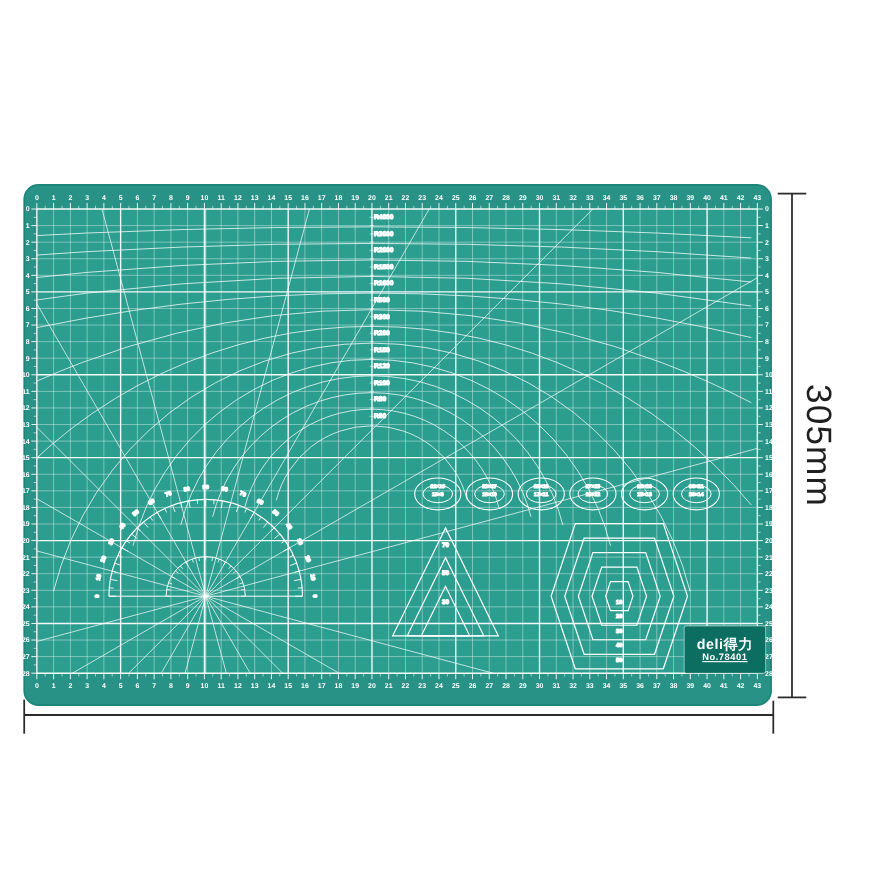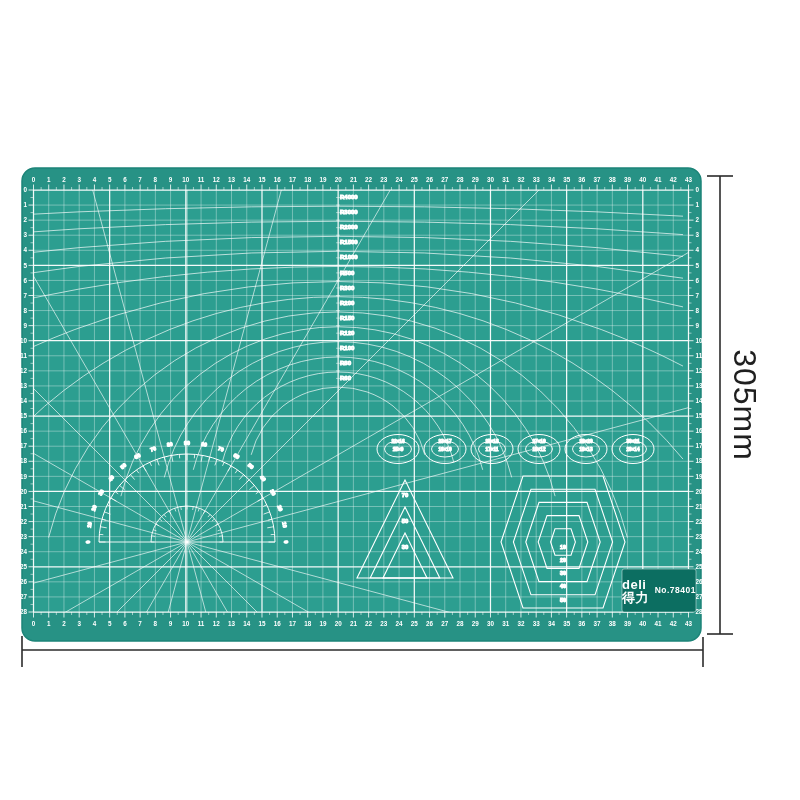--- a/index.html
+++ b/index.html
@@ -1,21 +1,21 @@
 <!DOCTYPE html>
 <html><head>
 <meta charset="utf-8">
 <style>
   html,body{margin:0;padding:0;}
   body{width:800px;height:800px;background:#ffffff;font-family:"Liberation Sans",sans-serif;overflow:hidden;}
   .stage{position:relative;width:800px;height:800px;background:#ffffff;}
   #mat-svg{position:absolute;left:0;top:0;}
-  .logo-text{position:absolute;left:622px;top:569px;width:74px;height:43px;display:flex;align-items:center;justify-content:center;gap:1px;pointer-events:none;}
+  .logo-text{position:absolute;left:622px;top:569px;width:74px;height:43px;display:flex;flex-direction:column;align-items:center;justify-content:center;gap:1px;pointer-events:none;}
   .logo-brand{color:#ffffff;font-weight:bold;font-size:13px;letter-spacing:0.5px;line-height:1;}
-  .logo-model{color:#ffffff;font-size:8.5px;font-weight:bold;letter-spacing:0.5px;line-height:1;}
+  .logo-model{color:#ffffff;font-size:8.5px;font-weight:bold;letter-spacing:0.5px;line-height:1;text-decoration:underline;}
   .dim-label{position:absolute;color:#1f1f1f;font-size:32px;letter-spacing:1px;font-family:"Liberation Sans",sans-serif;}
   .dim-w{left:257px;top:656px;width:200px;text-align:center;}
   .dim-h{left:744px;top:405px;transform:translate(-50%,-50%) rotate(90deg);white-space:nowrap;}
 </style>
 </head>
 <body>
 
 <div class="stage">
   <svg id="mat-svg" width="800" height="800" viewBox="0 0 800 800">
       <defs>

